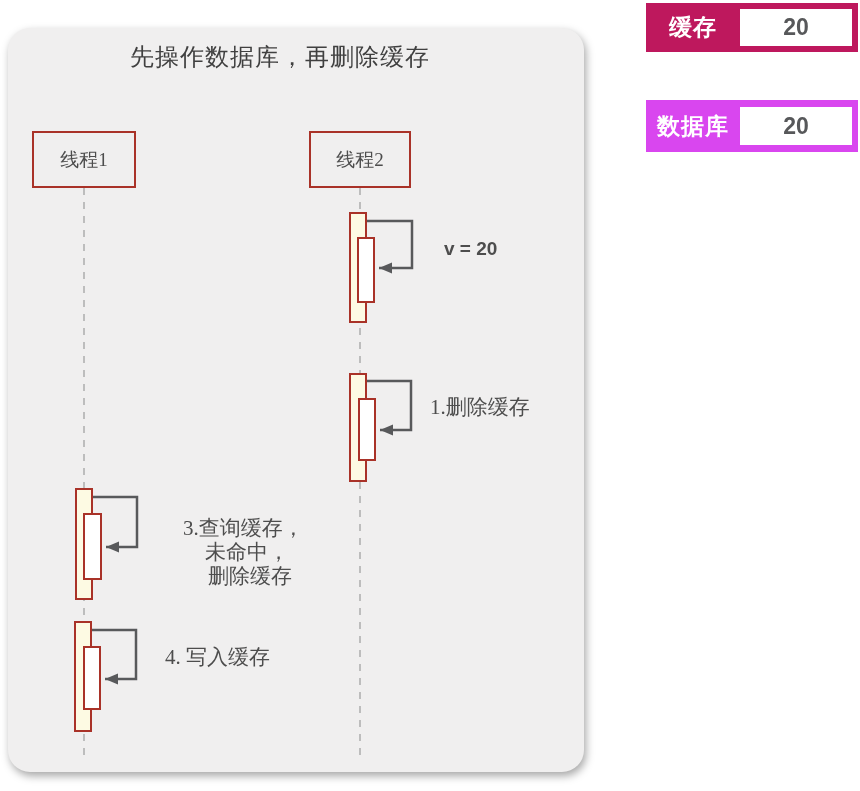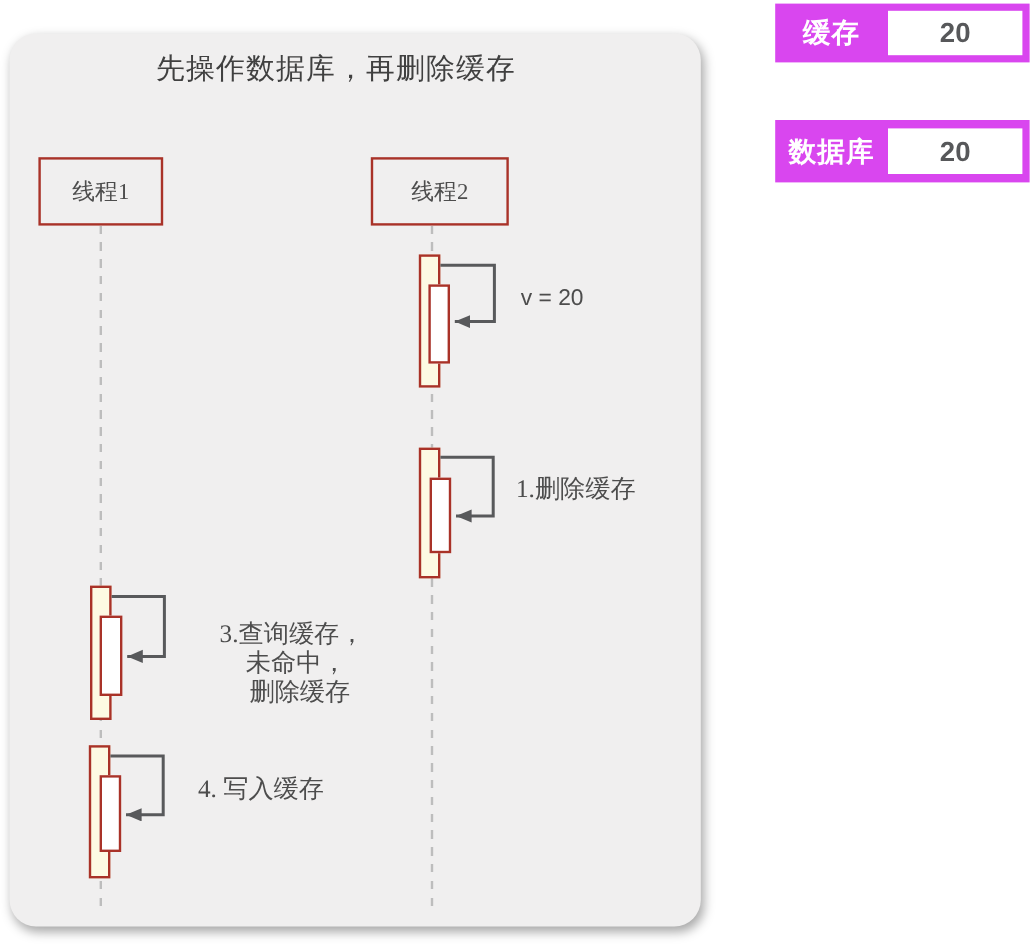--- a/index.html
+++ b/index.html
@@ -18,21 +18,21 @@
     position:absolute;left:0;top:41px;width:560px;
     text-align:center;font-size:24px;color:#404040;letter-spacing:1px;
   }
   
   .thread-box{
     position:absolute;width:104px;height:57px;box-sizing:border-box;
     border:2.5px solid #a93228;display:flex;align-items:center;justify-content:center;
     font-size:19px;color:#4d4d4d;
   }
   .thread1{left:32px;top:131px;}
-  .thread2{left:309px;top:131px;width:115px;}
+  .thread2{left:309px;top:131px;width:102px;}
   
   .lifeline{
     position:absolute;width:2px;
     background:repeating-linear-gradient(to bottom,#bdbdbd 0 7px,transparent 7px 14px);
   }
   .lifeline1{left:83px;top:188px;height:570px;}
   .lifeline2{left:359px;top:188px;height:569px;}
   
   .act{
     position:absolute;box-sizing:border-box;border:2.5px solid #a93228;
@@ -55,21 +55,21 @@
   
   .step-label{
     position:absolute;color:#4d4d4d;font-size:21px;line-height:25px;white-space:nowrap;
   }
   .step1{left:430px;top:236px;}
   .step2{left:430px;top:395px;}
   .step3{left:183px;top:516px;line-height:24px;text-align:center;}
   .step4{left:165px;top:645px;}
   .ind7{margin-left:7px;}
   .ind13{margin-left:13px;}
-  .ind18{margin-left:4px;font-family:"Liberation Sans","DejaVu Sans",sans-serif;font-size:19px;}
+  .ind18{margin-left:14px;font-family:"Liberation Sans","DejaVu Sans",sans-serif;font-size:19px;font-weight:bold;}
   
   .legend-box{
     position:absolute;left:646px;width:212px;display:flex;align-items:center;
     font-family:"Liberation Sans","DejaVu Sans",sans-serif;font-weight:bold;
   }
   .legend-cache{top:3px;height:49px;}
   .legend-db{top:100px;height:52px;}
   .legend-label{
     flex:1;text-align:center;color:#ffffff;font-size:23px;letter-spacing:1px;
   }
@@ -128,21 +128,21 @@
   </div>
   <div class="step-label step3">
     <div>3.查询缓存，</div>
     <div class="ind7">未命中，</div>
     <div class="ind13">删除缓存</div>
   </div>
   <div class="step-label step4">
     <div>4. 写入缓存</div>
   </div>
 
-  <div class="legend-box legend-cache" style="background-color: #d946ef;">
+  <div class="legend-box legend-cache" style="background-color: #be185d;">
     <div class="legend-label">缓存</div>
     <div class="legend-value">20</div>
   </div>
 
   <div class="legend-box legend-db" style="background-color: #d946ef;">
     <div class="legend-label">数据库</div>
     <div class="legend-value">20</div>
   </div>
 
 </div>

